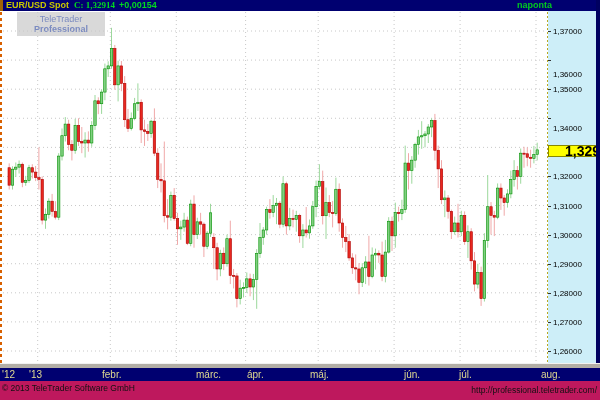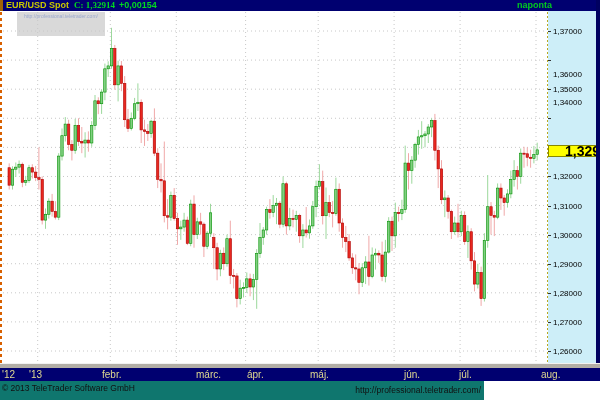--- a/index.html
+++ b/index.html
@@ -41,37 +41,40 @@
   #last-price-box{
     position:absolute;left:0;width:40px;height:10px;background:#ffff00;
     border:1px solid #888800;font-size:14px;font-weight:bold;color:#000;
     line-height:10px;padding-left:16px;z-index:4;
   }
   #right-border{position:absolute;left:596px;top:0;width:4px;height:381px;background:#000060;z-index:5;}
   
   #axis-strip{position:absolute;left:0;top:363px;width:600px;height:5px;background:#b2aea6;border-top:1px solid #f2f2f2;box-sizing:border-box;z-index:6;}
   #month-bar{position:absolute;left:0;top:368px;width:600px;height:13px;background:#000070;z-index:6;}
   .month-label{position:absolute;top:1px;font-size:10px;color:#ded890;white-space:nowrap;}
-  #footer{position:absolute;left:0;top:381px;width:484px;height:19px;background:#0f766e;z-index:6;text-decoration:underline;}
+  #footer{position:absolute;left:0;top:381px;width:600px;height:19px;background:#be185d;z-index:6;text-decoration:underline;}
   #copyright{position:absolute;left:2px;top:2px;font-size:8.5px;color:#111;}
   #footer-url{position:absolute;right:3px;top:4px;font-size:8.5px;color:#111;}
 </style>
 </head>
 <body>
 
 <div id="screen">
 
   <div id="title-bar">
     <span class="sym">EUR/USD Spot</span>
     <span class="cls">C: 1,32914</span>
     <span class="chg">+0,00154</span>
   </div>
   <div id="interval-label">naponta</div>
 
   <div id="watermark">
+    <div class="wm1">
+      <span>TeleTrader</span> <b>Professional</b>
+    </div>
     <div class="wm2">http://professional.teletrader.com/</div>
   </div>
 
   <svg id="plot-svg" width="600" height="400">
       <line x1="3" y1="31" x2="547" y2="31" stroke="#c8c8c8" stroke-width="1" stroke-dasharray="1,3"></line>
       <line x1="3" y1="60.09100000000002" x2="547" y2="60.09100000000002" stroke="#c8c8c8" stroke-width="1" stroke-dasharray="1,3"></line>
       <line x1="3" y1="89.18200000000004" x2="547" y2="89.18200000000004" stroke="#c8c8c8" stroke-width="1" stroke-dasharray="1,3"></line>
       <line x1="3" y1="118.27300000000008" x2="547" y2="118.27300000000008" stroke="#c8c8c8" stroke-width="1" stroke-dasharray="1,3"></line>
       <line x1="3" y1="147.3640000000001" x2="547" y2="147.3640000000001" stroke="#c8c8c8" stroke-width="1" stroke-dasharray="1,3"></line>
       <line x1="3" y1="176.45500000000013" x2="547" y2="176.45500000000013" stroke="#c8c8c8" stroke-width="1" stroke-dasharray="1,3"></line>
@@ -416,21 +419,21 @@
     </svg>
 
   <div id="price-axis">
     <div id="last-price-box" style="top: 133.866px;">1,32914</div>
   <div class="tick-label" style="top: 16px;">1,37000</div>
       <div class="tick-dash" style="top: 20px;"></div>
       <div class="tick-label" style="top: 59px; text-align: right;">1,36000</div>
       <div class="tick-dash" style="top: 49.091px;"></div>
       <div class="tick-label" style="top: 74.182px;">1,35000</div>
       <div class="tick-dash" style="top: 78.182px;"></div>
-      <div class="tick-label" style="top: 87px;">1,34000</div>
+      <div class="tick-label" style="top: 113px;">1,34000</div>
       <div class="tick-dash" style="top: 107.273px;"></div>
       <div class="tick-label" style="top: 132.364px;">1,33000</div>
       <div class="tick-dash" style="top: 136.364px;"></div>
       <div class="tick-label" style="top: 161.455px;">1,32000</div>
       <div class="tick-dash" style="top: 165.455px;"></div>
       <div class="tick-label" style="top: 190.546px;">1,31000</div>
       <div class="tick-dash" style="top: 194.546px;"></div>
       <div class="tick-label" style="top: 219.637px;">1,30000</div>
       <div class="tick-dash" style="top: 223.637px;"></div>
       <div class="tick-label" style="top: 248.728px;">1,29000</div>

